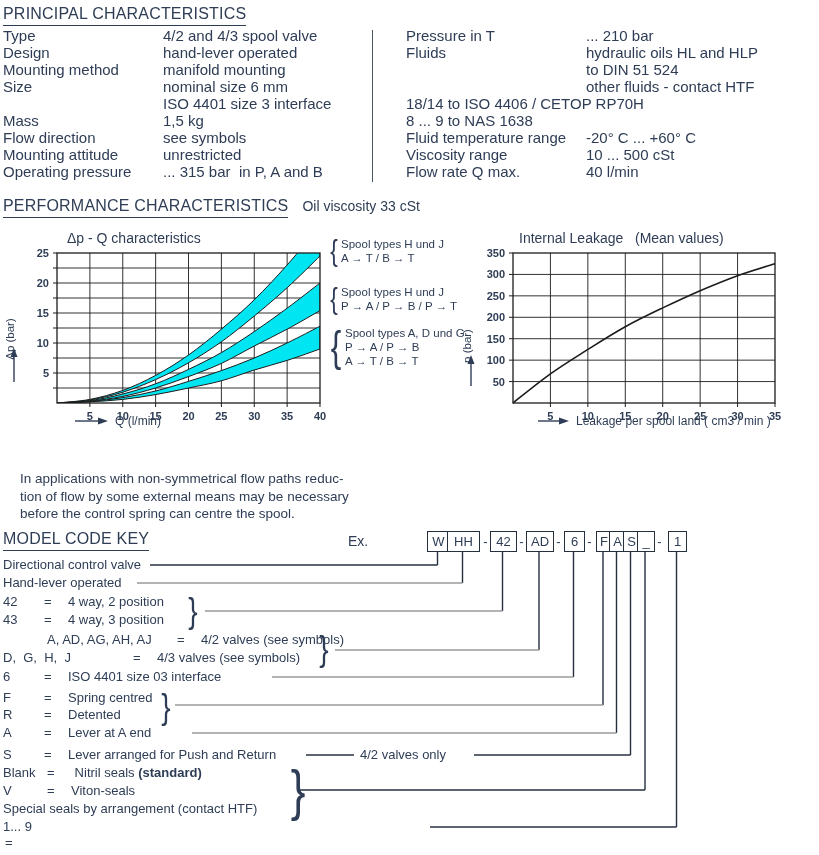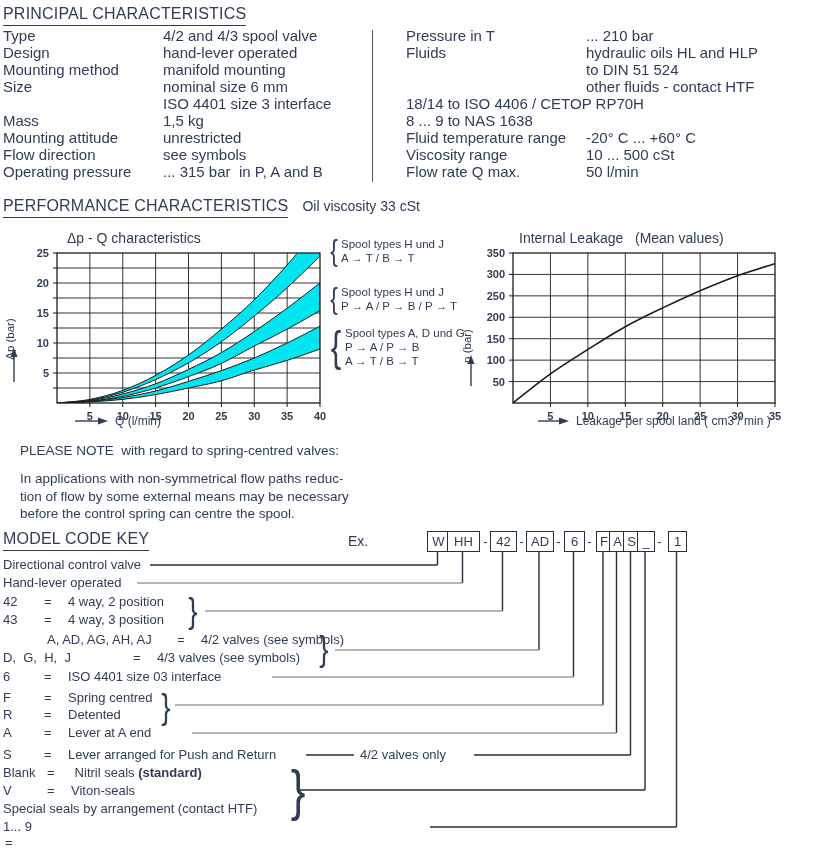--- a/index.html
+++ b/index.html
@@ -60,26 +60,26 @@
       <div class="spec-row">
         <div class="spec-label">Size</div>
         <div class="spec-value">nominal size 6 mm
 ISO 4401 size 3 interface</div>
       </div>
       <div class="spec-row">
         <div class="spec-label">Mass</div>
         <div class="spec-value">1,5 kg</div>
       </div>
       <div class="spec-row">
+        <div class="spec-label">Flow direction</div>
+        <div class="spec-value">see symbols</div>
+      </div>
+      <div class="spec-row">
         <div class="spec-label">Mounting attitude</div>
         <div class="spec-value">unrestricted</div>
-      </div>
-      <div class="spec-row">
-        <div class="spec-label">Flow direction</div>
-        <div class="spec-value">see symbols</div>
       </div>
       <div class="spec-row">
         <div class="spec-label">Operating pressure</div>
         <div class="spec-value">... 315 bar  in P, A and B</div>
       </div>
     </div>
   <div id="spec-right" class="spec-col" style="left:378px;top:27px;margin-left:28px;">
       <div class="spec-row">
         <div class="spec-label">Pressure in T</div>
         <div class="spec-value">... 210 bar</div>
@@ -97,21 +97,21 @@
       <div class="spec-row">
         <div class="spec-label">Fluid temperature range</div>
         <div class="spec-value">-20° C ... +60° C</div>
       </div>
       <div class="spec-row">
         <div class="spec-label">Viscosity range</div>
         <div class="spec-value">10 ... 500 cSt</div>
       </div>
       <div class="spec-row">
         <div class="spec-label">Flow rate Q max.</div>
-        <div class="spec-value">50 l/min</div>
+        <div class="spec-value">40 l/min</div>
       </div>
     </div>
   <div class="vdivider" style="left:372px;top:30px;height:152px;"></div>
 
   <div class="abs" style="left:3px;top:197px;">
     <span class="heading u">PERFORMANCE CHARACTERISTICS</span><span class="subtitle">Oil viscosity 33 cSt</span>
   </div>
 
   <div class="chart-title" style="left:67px;top:230px;">Δp - Q characteristics</div>
   <svg id="chart-dpq" style="left:0;top:244px;" width="345" height="196">
@@ -245,21 +245,20 @@
       <line x1="320" y1="159" x2="320" y2="163" stroke="#1c1c1c" stroke-width="1"></line>
       <text x="320" y="176" text-anchor="middle" font-size="11" font-weight="bold" fill="#2e3d55">35</text>
       <text x="16" y="102" text-anchor="middle" font-size="11.5" fill="#2e3d55" transform="rotate(-90 16 102)">p (bar)</text>
       <line x1="16" y1="142" x2="16" y2="119" stroke="#2e3d55" stroke-width="1.4"></line>
       <polygon points="16,111 12.5,120 19.5,120" fill="#2e3d55"></polygon>
       <line x1="83" y1="177" x2="105" y2="177" stroke="#2e3d55" stroke-width="1.4"></line>
       <polygon points="114,177 104,173.5 104,180.5" fill="#2e3d55"></polygon>
       <text x="121" y="181" font-size="12" fill="#2e3d55">Leakage per spool land   ( cm3 / min )</text>
     </svg>
 
-  <div class="note-head" style="left:20px;top:443px;">PLEASE NOTE  with regard to spring-centred valves:</div>
   <div class="note-body" style="left:20px;top:470px;">In applications with non-symmetrical flow paths reduc-
 tion of flow by some external means may be necessary
 before the control spring can centre the spool.</div>
 
   <div class="abs" style="left:3px;top:530px;">
     <span class="heading u">MODEL CODE KEY</span>
   </div>
   <div class="ex" style="left:348px;top:533px;">Ex.</div>
 
   <svg id="connectors" style="left:0;top:528px;" width="819" height="327">

